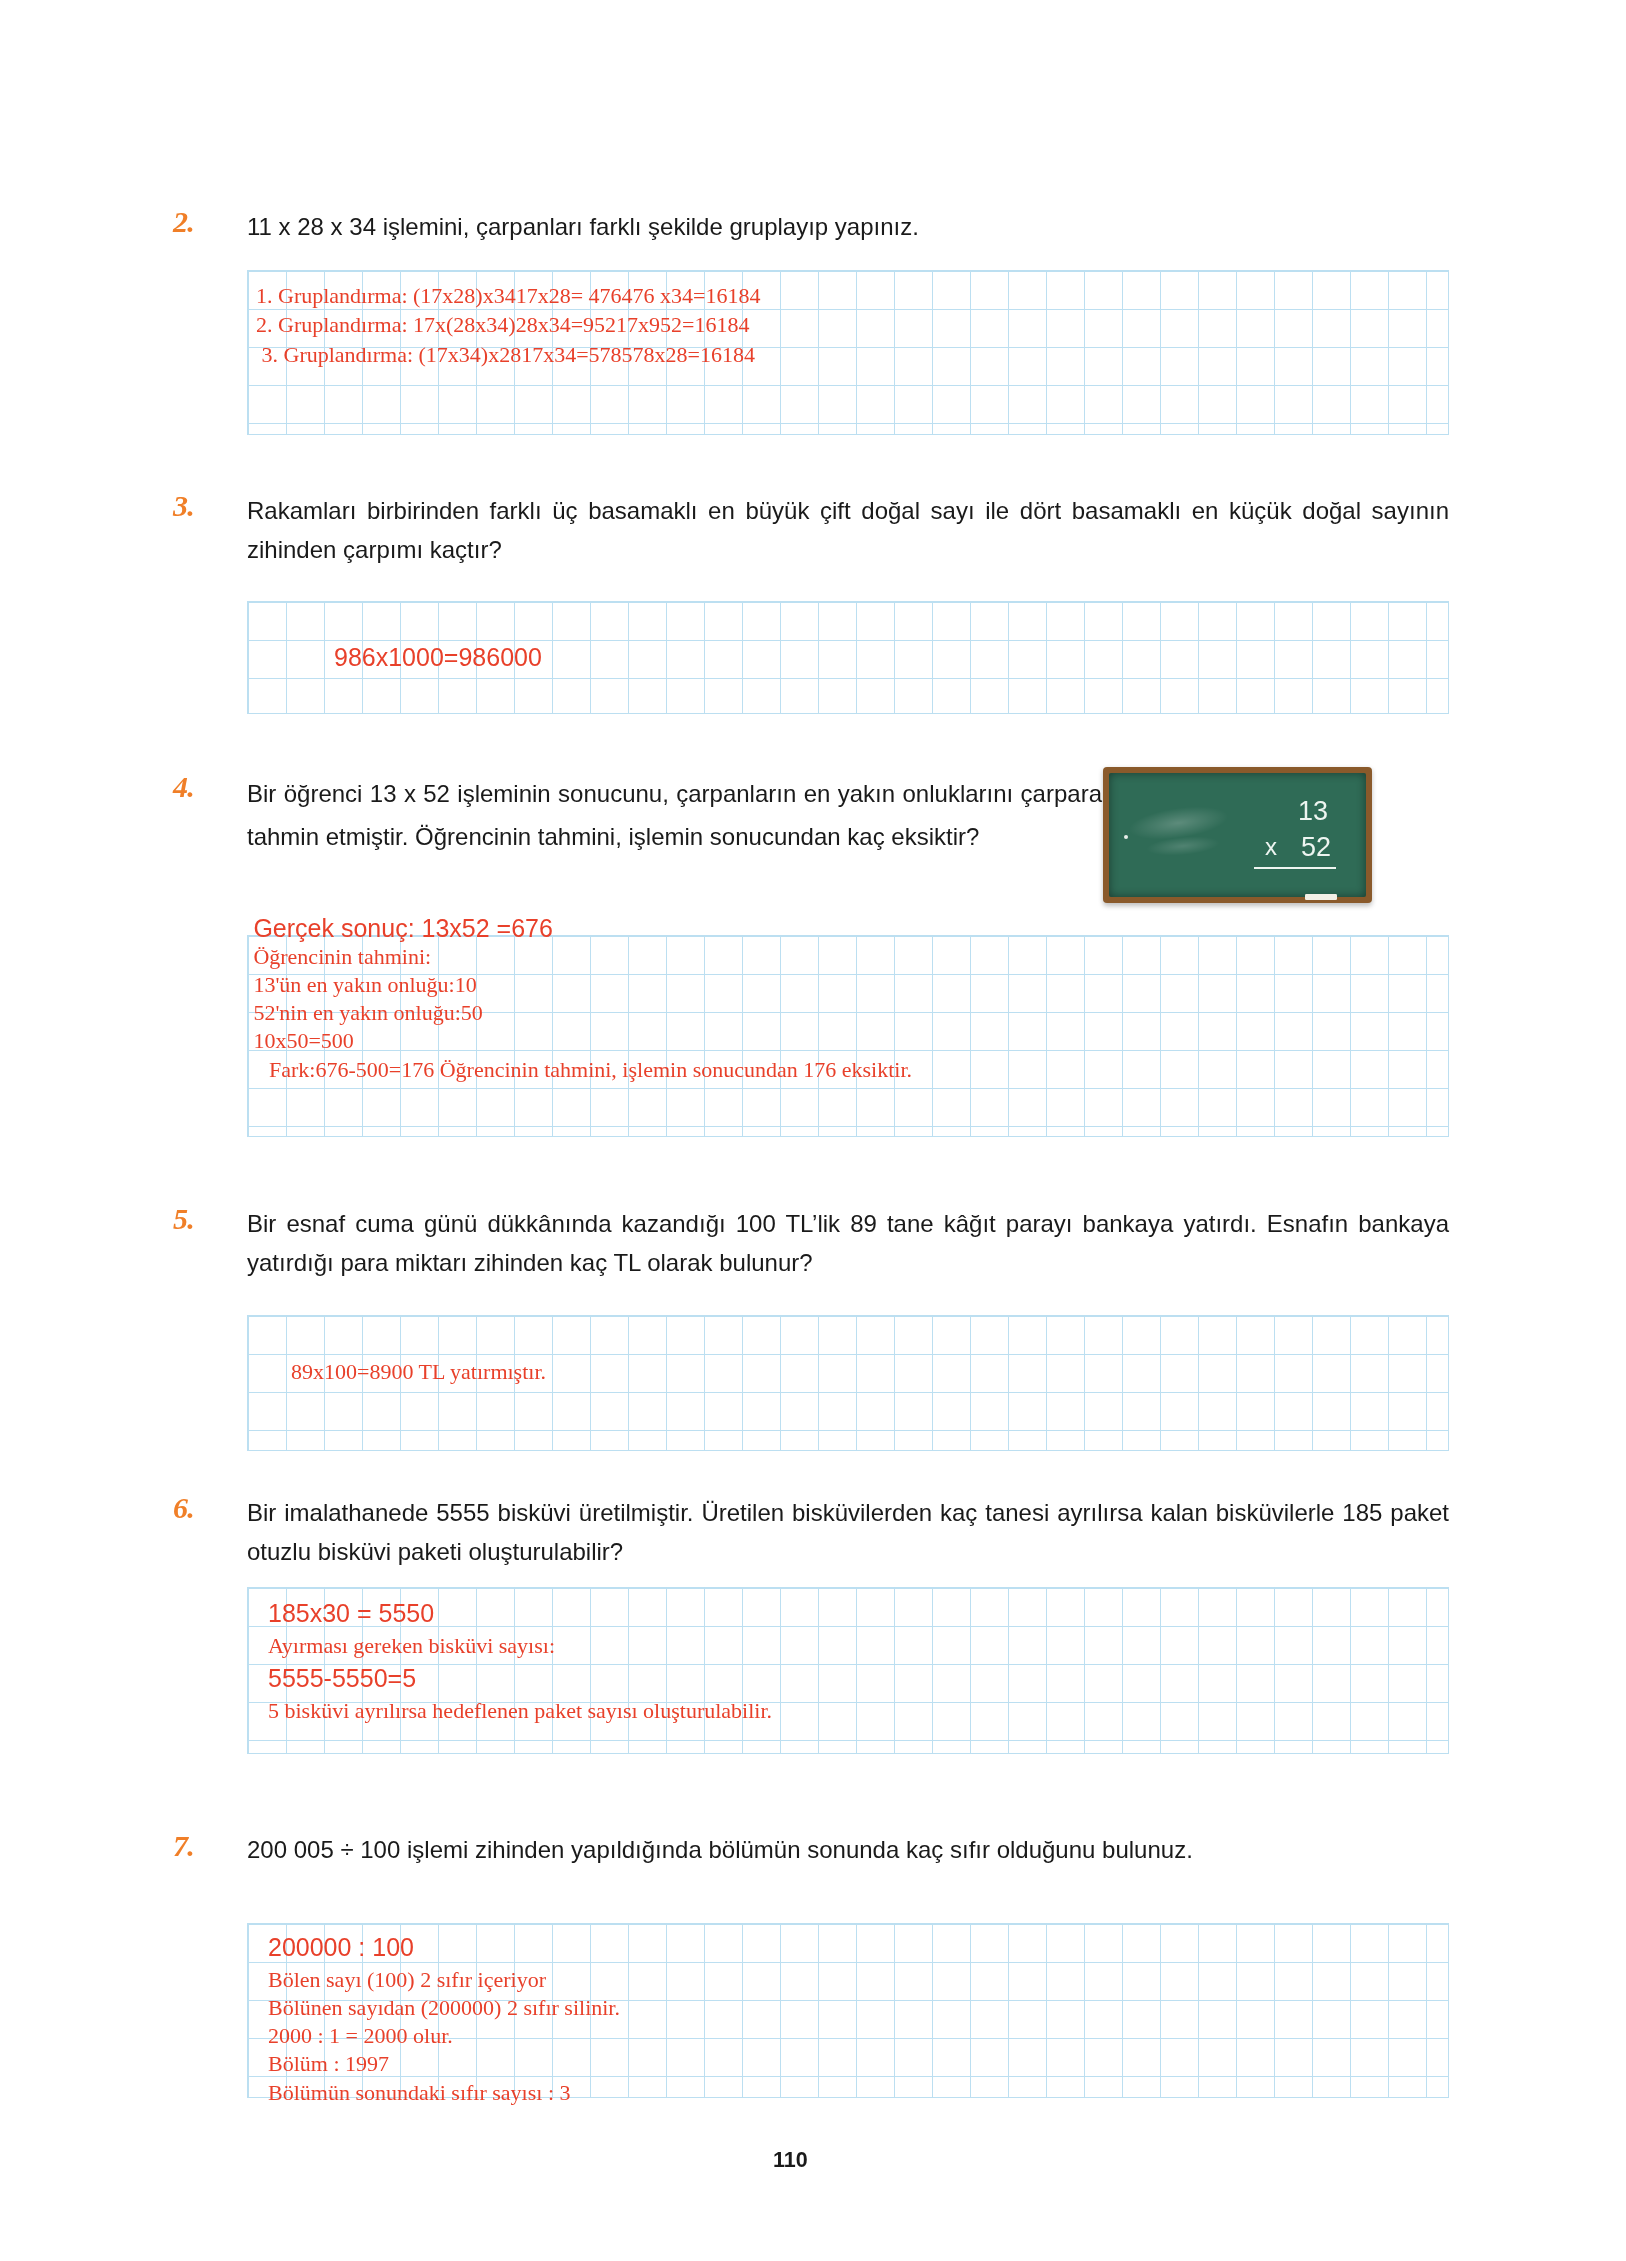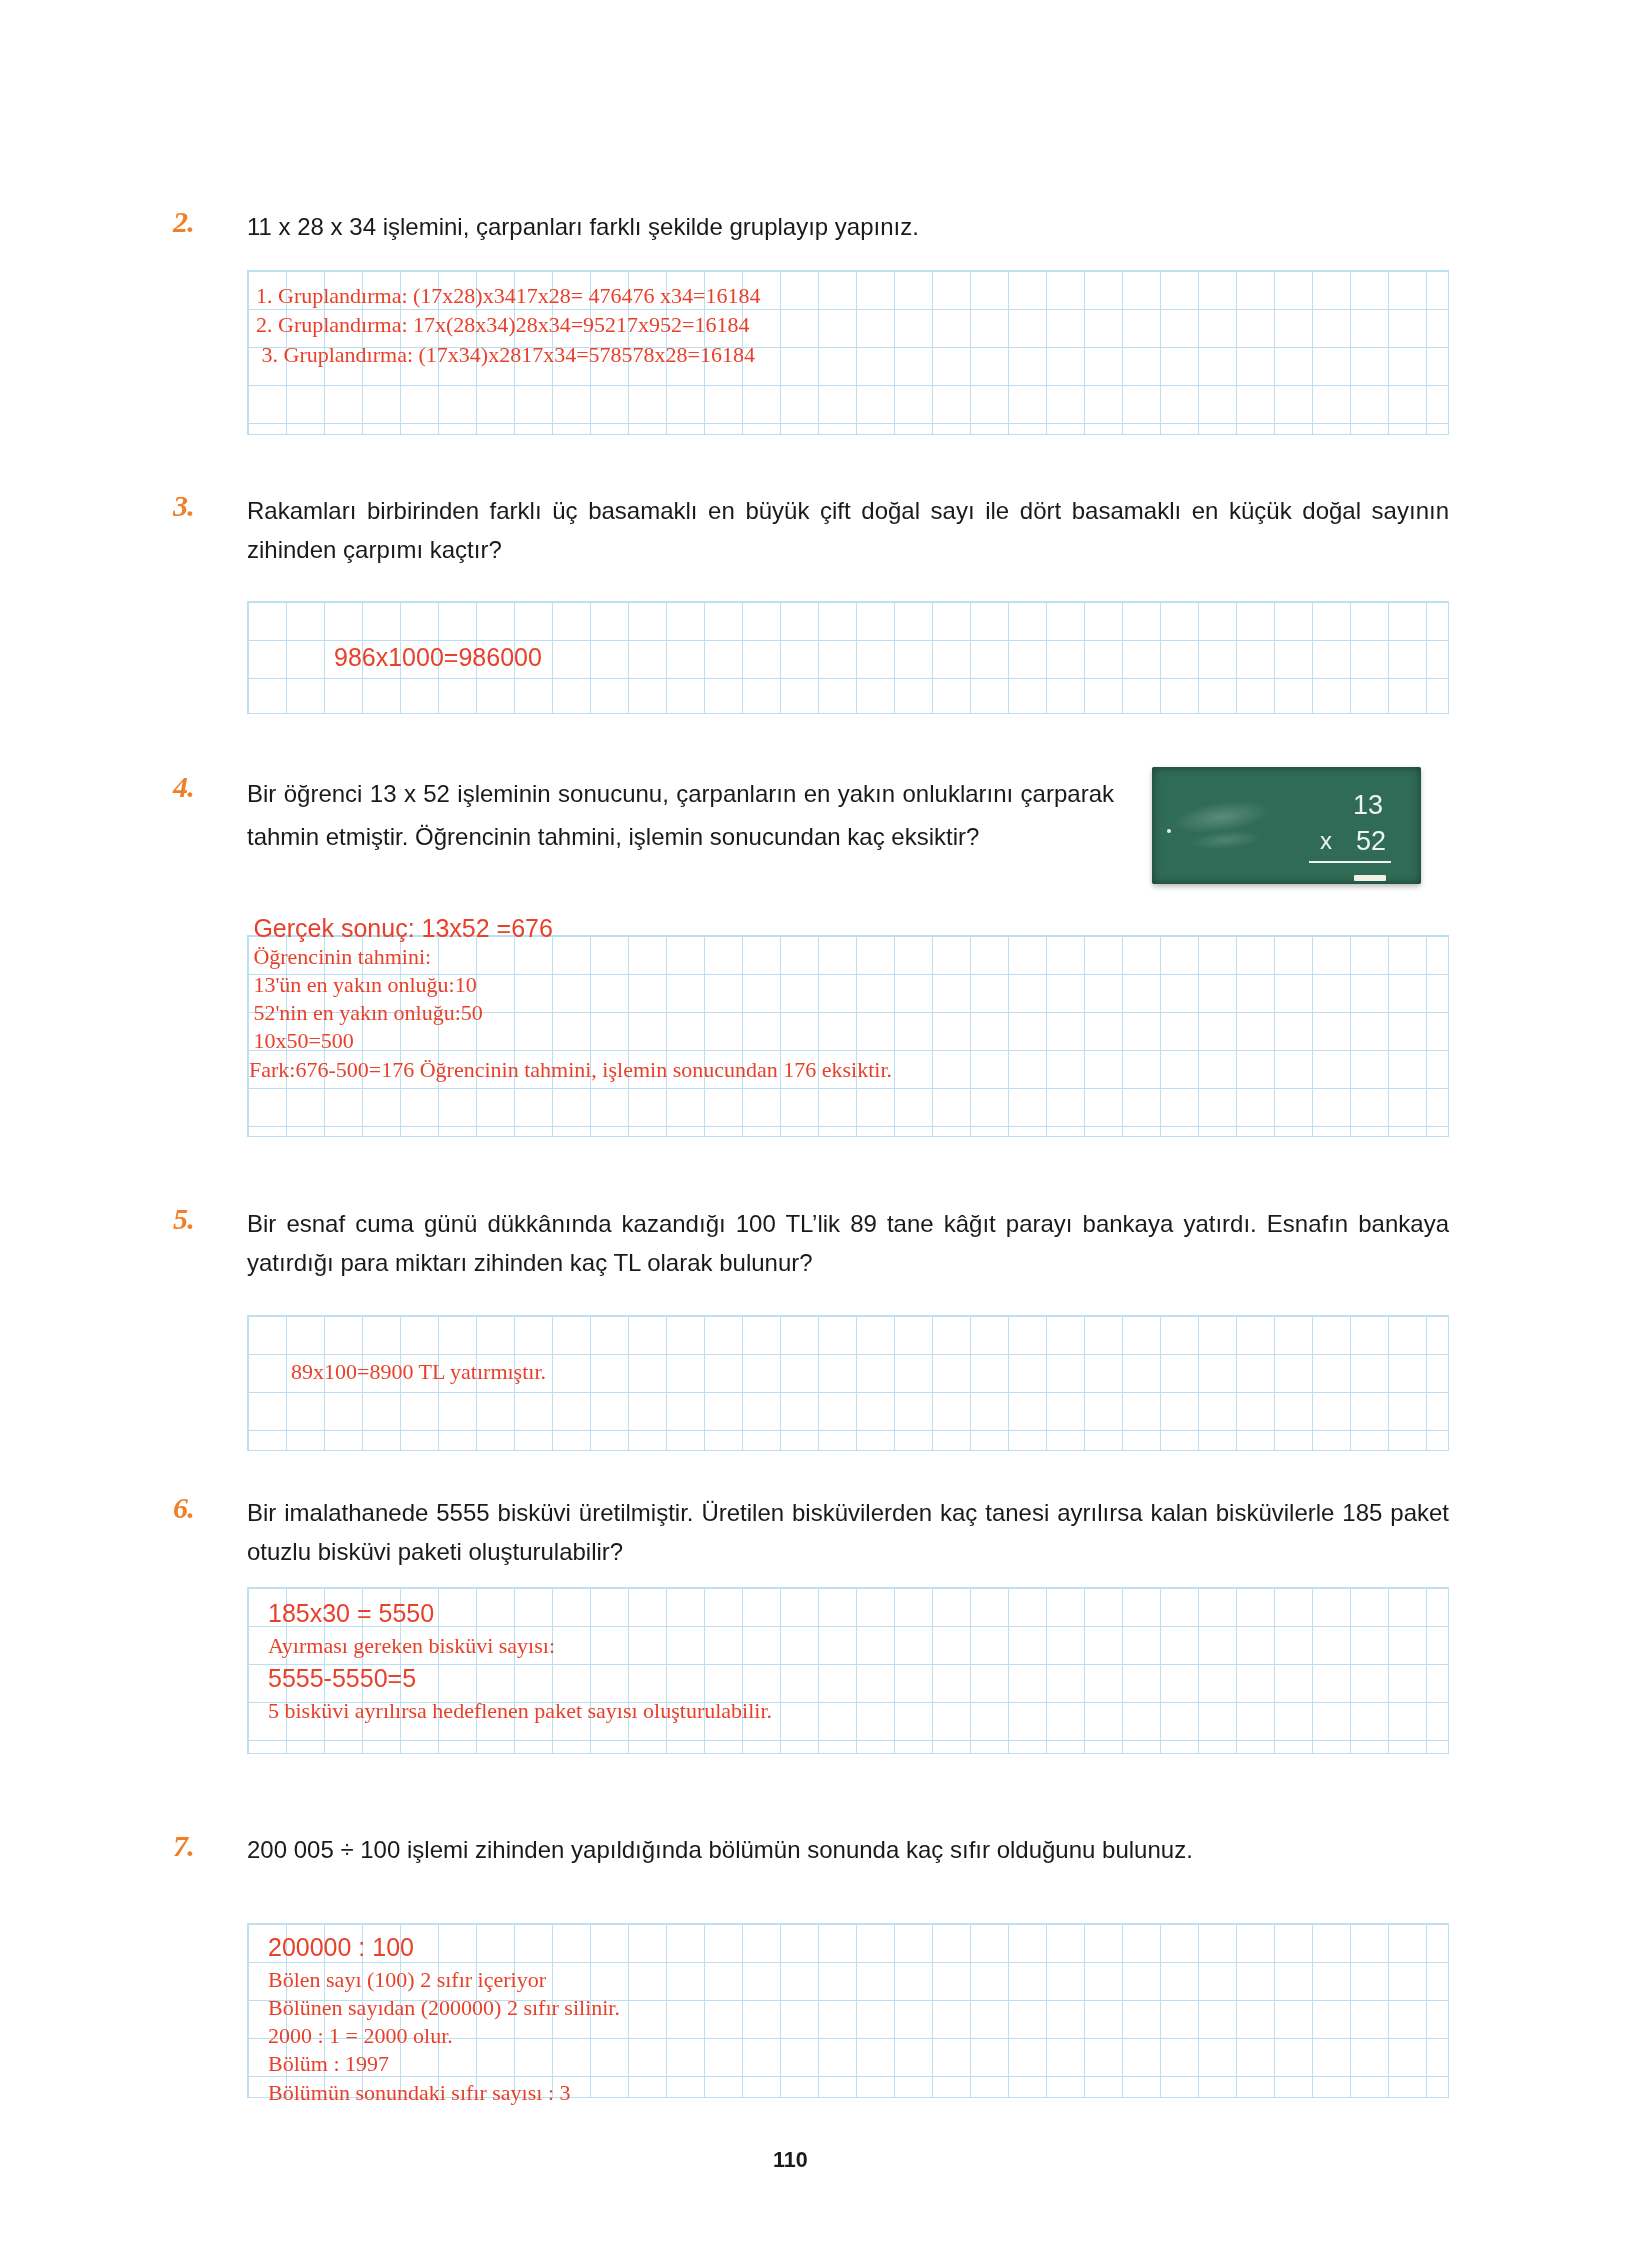--- a/index.html
+++ b/index.html
@@ -72,29 +72,29 @@
   .handwrite.sans {
     font-family: "Liberation Sans", sans-serif;
   }
   .handwrite.big {
     font-size: 25px;
   }
 
   
   .blackboard {
     position: absolute;
-    left: 1152px;
+    left: 1103px;
     top: 767px;
     width: 269px;
-    height: 117px;
+    height: 136px;
     background: #8a5a2b;
     border-radius: 4px;
     box-shadow: 0 2.7px 5.4px rgba(0,0,0,0.25);
     box-sizing: border-box;
-    padding: 0;
+    padding: 6px;
   }
   .blackboard .inner {
     width: 100%;
     height: 100%;
     background: #2f6b56;
     border-radius: 2px;
     position: relative;
     overflow: hidden;
     box-shadow: inset 0 0 9.4px rgba(0,0,0,0.45);
   }
@@ -216,21 +216,21 @@
       </div>
       <div class="bb-tray"></div>
     </div>
 
     <div class="gridbox" style="left:247px; top:935px; width:1202px; height:202px;">
       <div class="handwrite sans big" style="left:5.4px; top:-24px;">Gerçek sonuç: 13x52 =676</div>
       <div class="handwrite" style="left:5.4px; top:6.7px;">Öğrencinin tahmini:</div>
       <div class="handwrite" style="left:5.4px; top:35px;">13'ün en yakın onluğu:10</div>
       <div class="handwrite" style="left:5.4px; top:63px;">52'nin en yakın onluğu:50</div>
       <div class="handwrite" style="left:5.4px; top:91px;">10x50=500</div>
-      <div class="handwrite" style="left:1px; top:120px;">Fark:676-500=176 Öğrencinin tahmini, işlemin sonucundan 176 eksiktir.</div>
+      <div class="handwrite" style="left:21px; top:120px;">Fark:676-500=176 Öğrencinin tahmini, işlemin sonucundan 176 eksiktir.</div>
     </div>
   </div>
 
   <div class="exercise">
     <div class="qnum" style="top:1202px;">5.</div>
     <div class="qtext" style="top:1205px;">Bir esnaf cuma günü dükkânında kazandığı 100 TL’lik 89 tane kâğıt parayı bankaya yatırdı. Esnafın bankaya yatırdığı para miktarı zihinden kaç TL olarak bulunur?</div>
     <div class="gridbox" style="left:247px; top:1315px; width:1202px; height:136px;">
       <div class="handwrite" style="left:43px; top:42px;">89x100=8900 TL yatırmıştır.</div>
     </div>
   </div>

